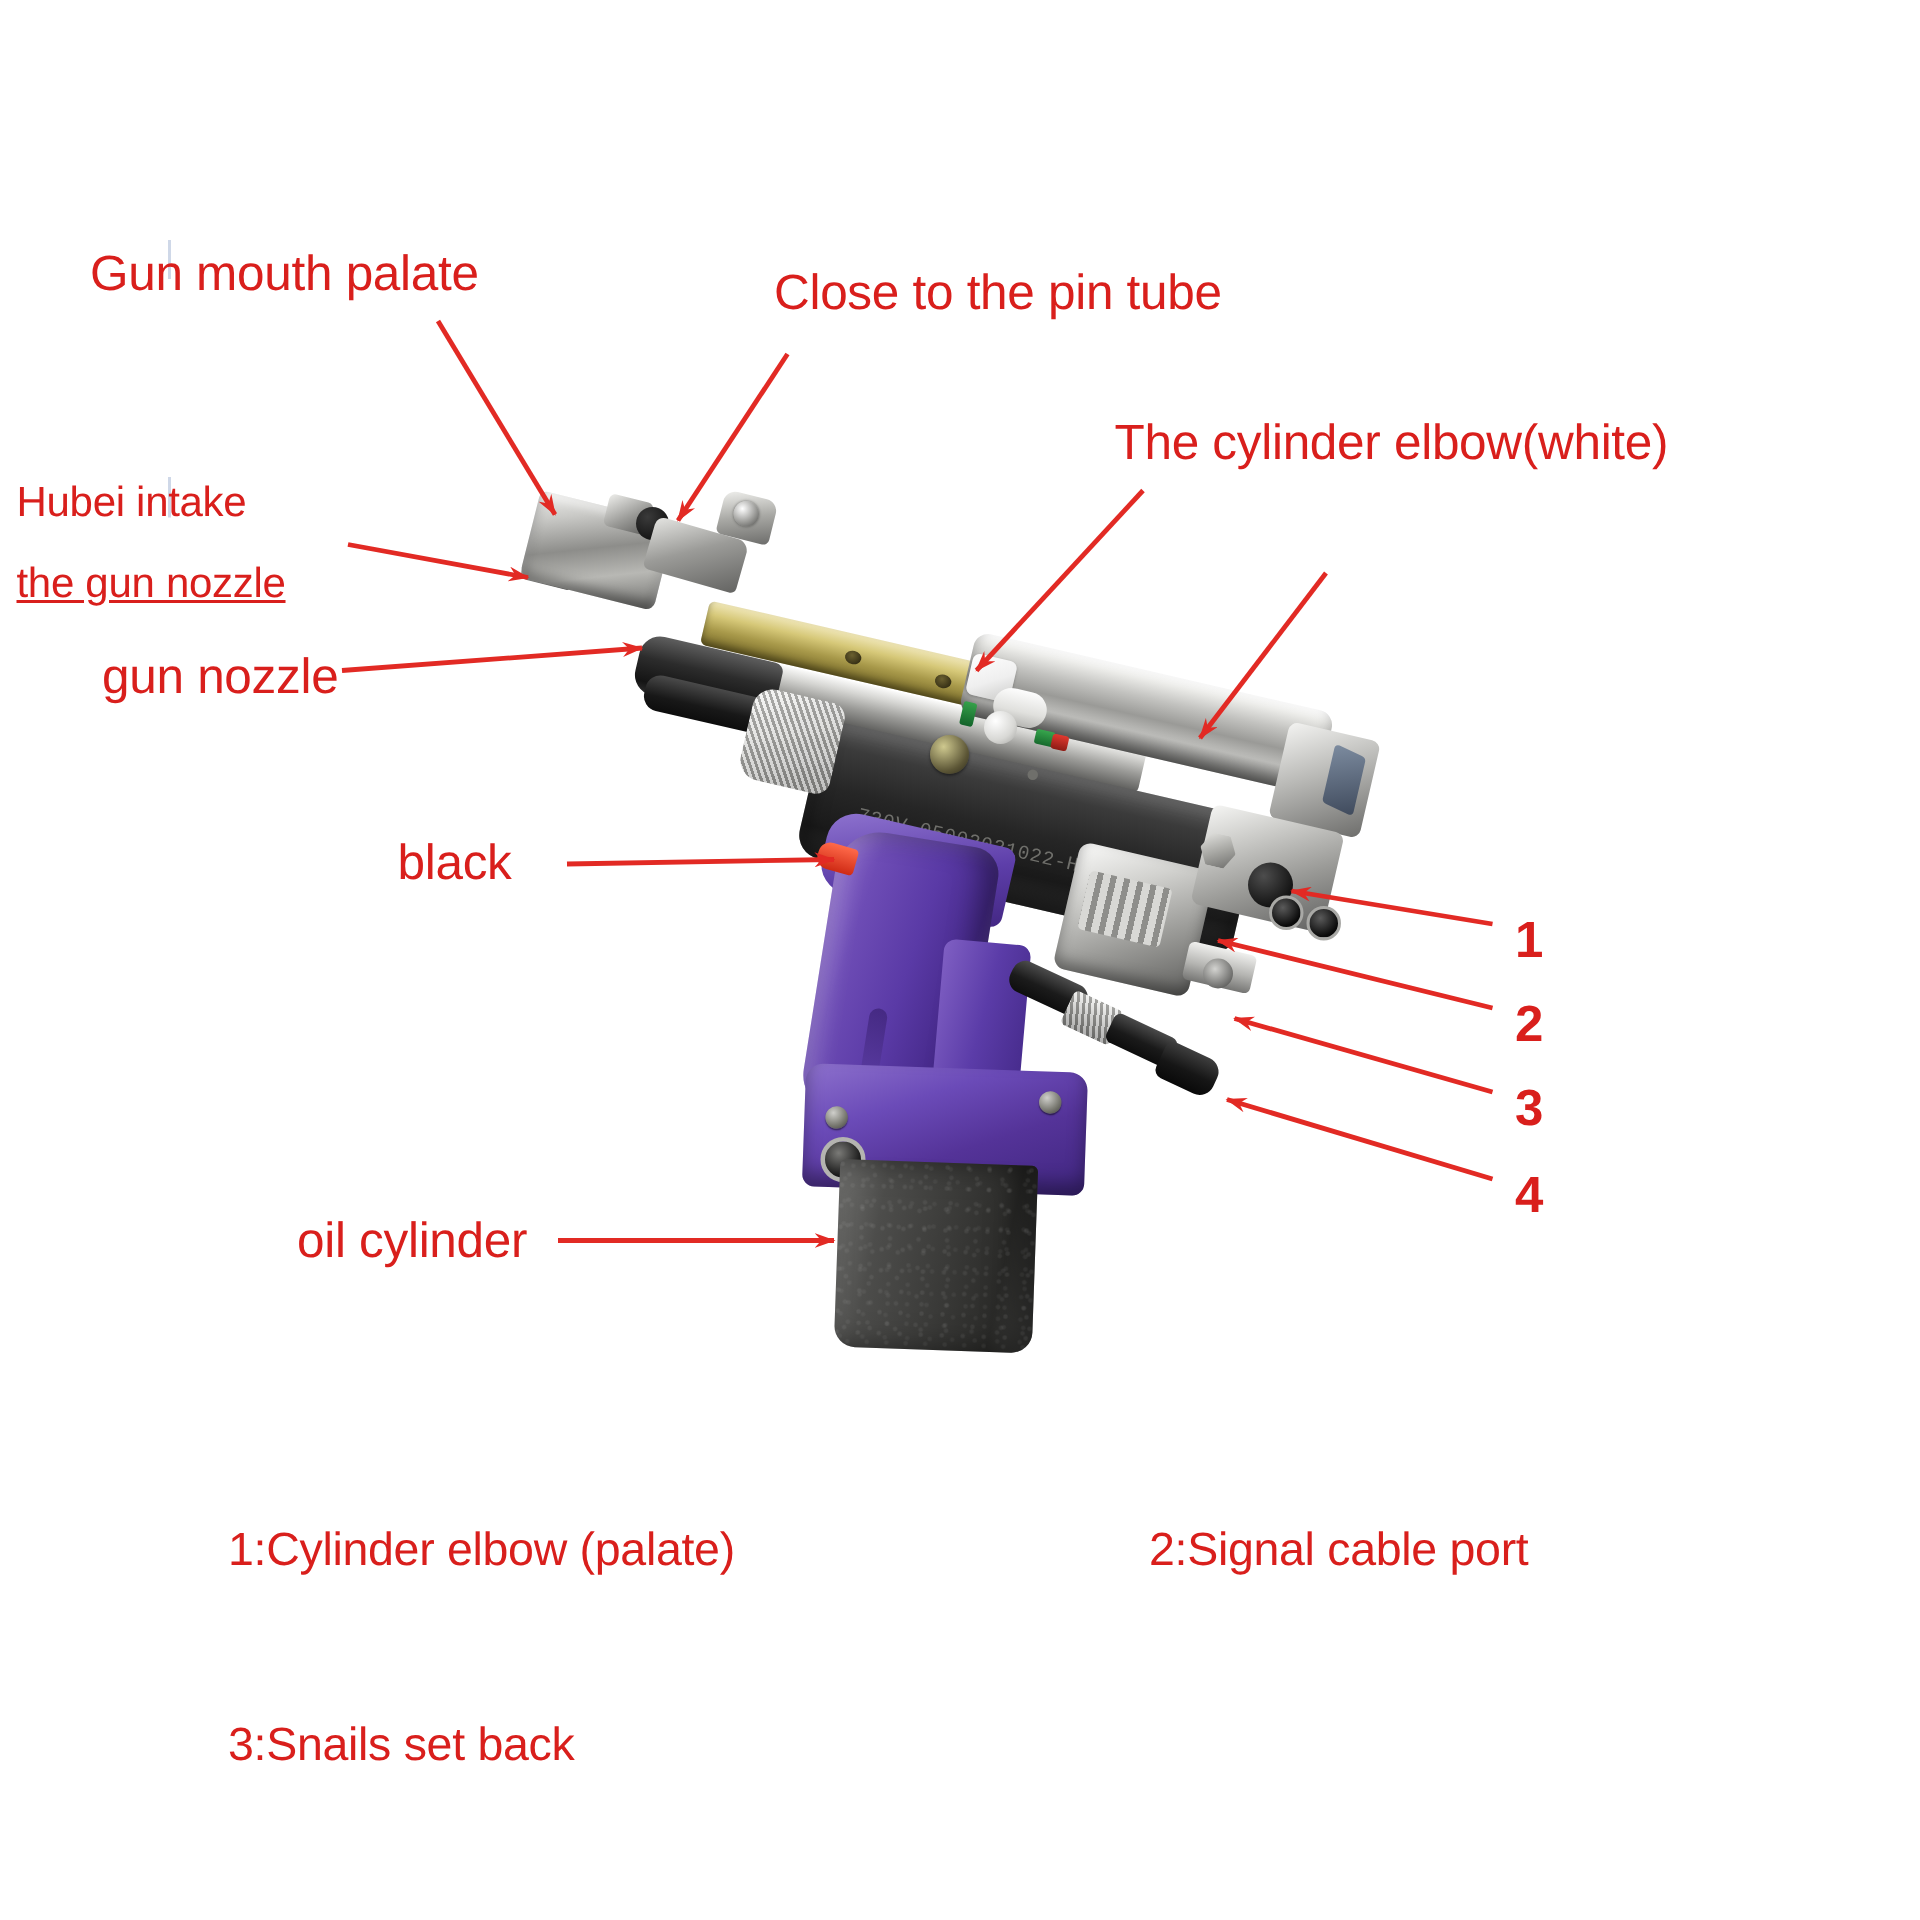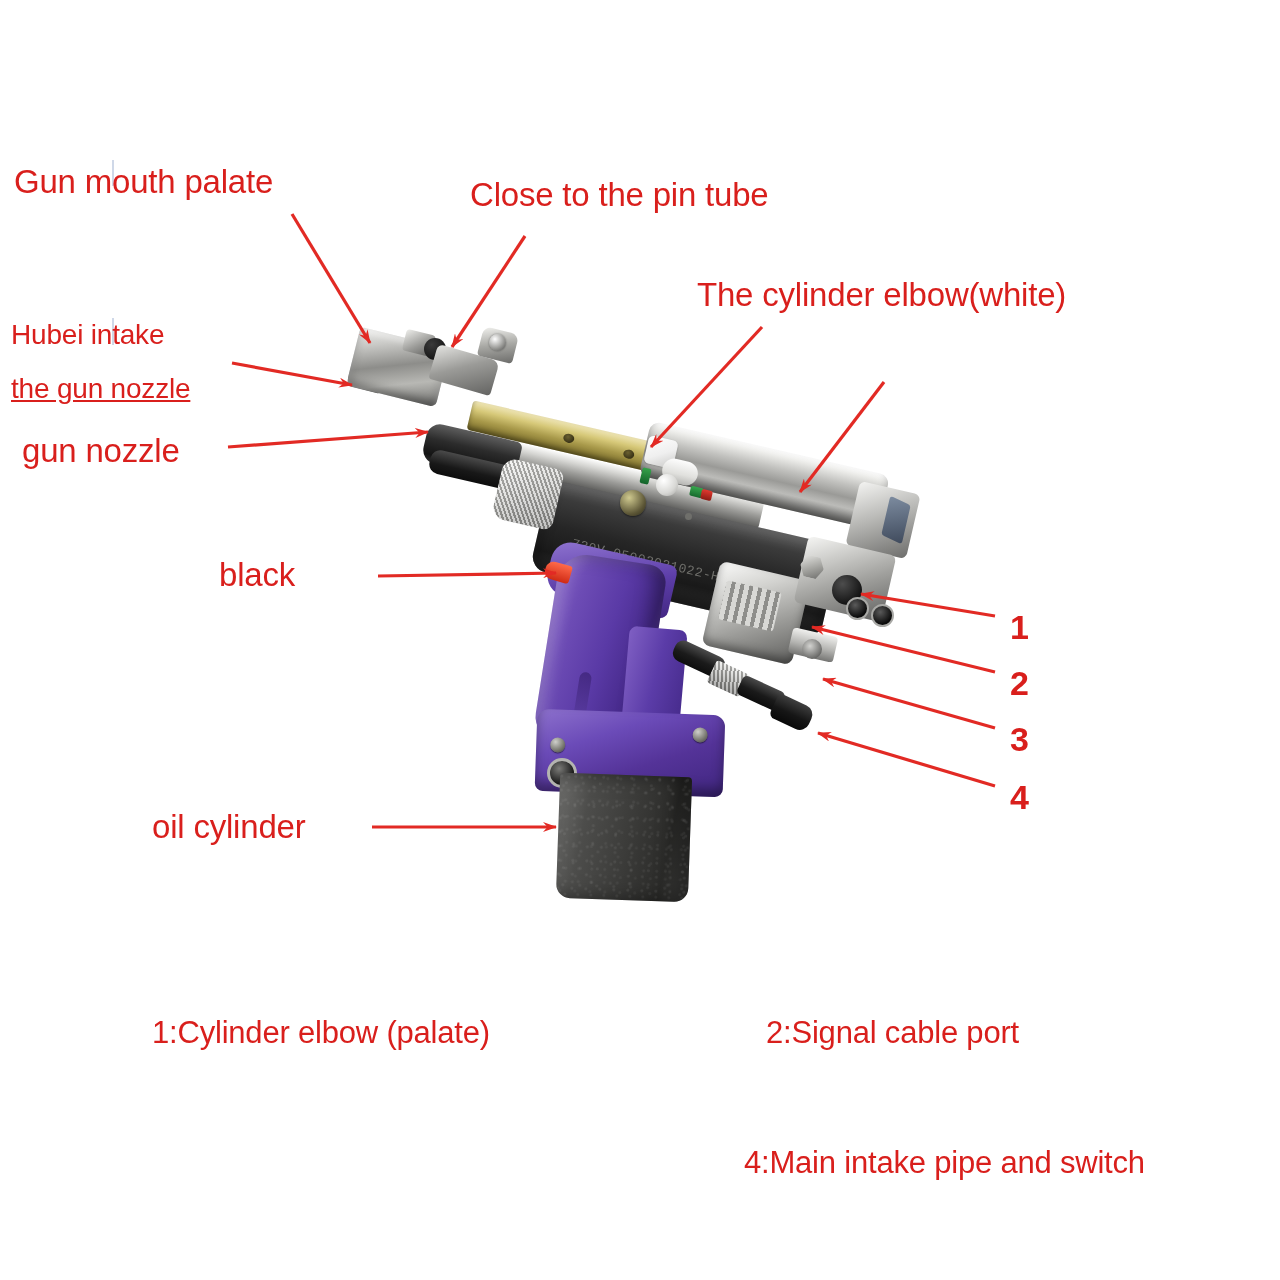--- a/index.html
+++ b/index.html
@@ -22,21 +22,21 @@
   
   .lbl {
     position: absolute;
     color: #d91f1c;
     font-family: "Liberation Sans", sans-serif;
     font-weight: 400;
     white-space: nowrap;
     line-height: 1.18;
     letter-spacing: -0.2px;
   }
-  .lbl.big   { font-size: 33px; }
+  .lbl.big   { font-size: 33px; margin-left: 46px; }
   .lbl.small { font-size: 28px; }
   .lbl.num   { font-size: 34px; font-weight: 600; }
   .lbl.legend{ font-size: 31px; }
 
   
   #arrows {
     position: absolute;
     left: 0; top: 0;
     width: 1280px; height: 1280px;
     pointer-events: none;
@@ -565,15 +565,15 @@
 
   <div class="lbl big" style="left:152px; top:808px;">oil cylinder</div>
 
   <div class="lbl num" style="left:1010px; top:607px;">1</div>
   <div class="lbl num" style="left:1010px; top:663px;">2</div>
   <div class="lbl num" style="left:1010px; top:719px;">3</div>
   <div class="lbl num" style="left:1010px; top:777px;">4</div>
 
   <div class="lbl legend" style="left:152px; top:1015px;">1:Cylinder elbow (palate)</div>
   <div class="lbl legend" style="left:766px; top:1015px;">2:Signal cable port</div>
-  <div class="lbl legend" style="left:744px; top:1145px;">4:Main intake pipe and switch</div>
+  <div class="lbl legend" style="left:152px; top:1145px;">3:Snails set back</div>
 
 </div>
 
 </body></html>

